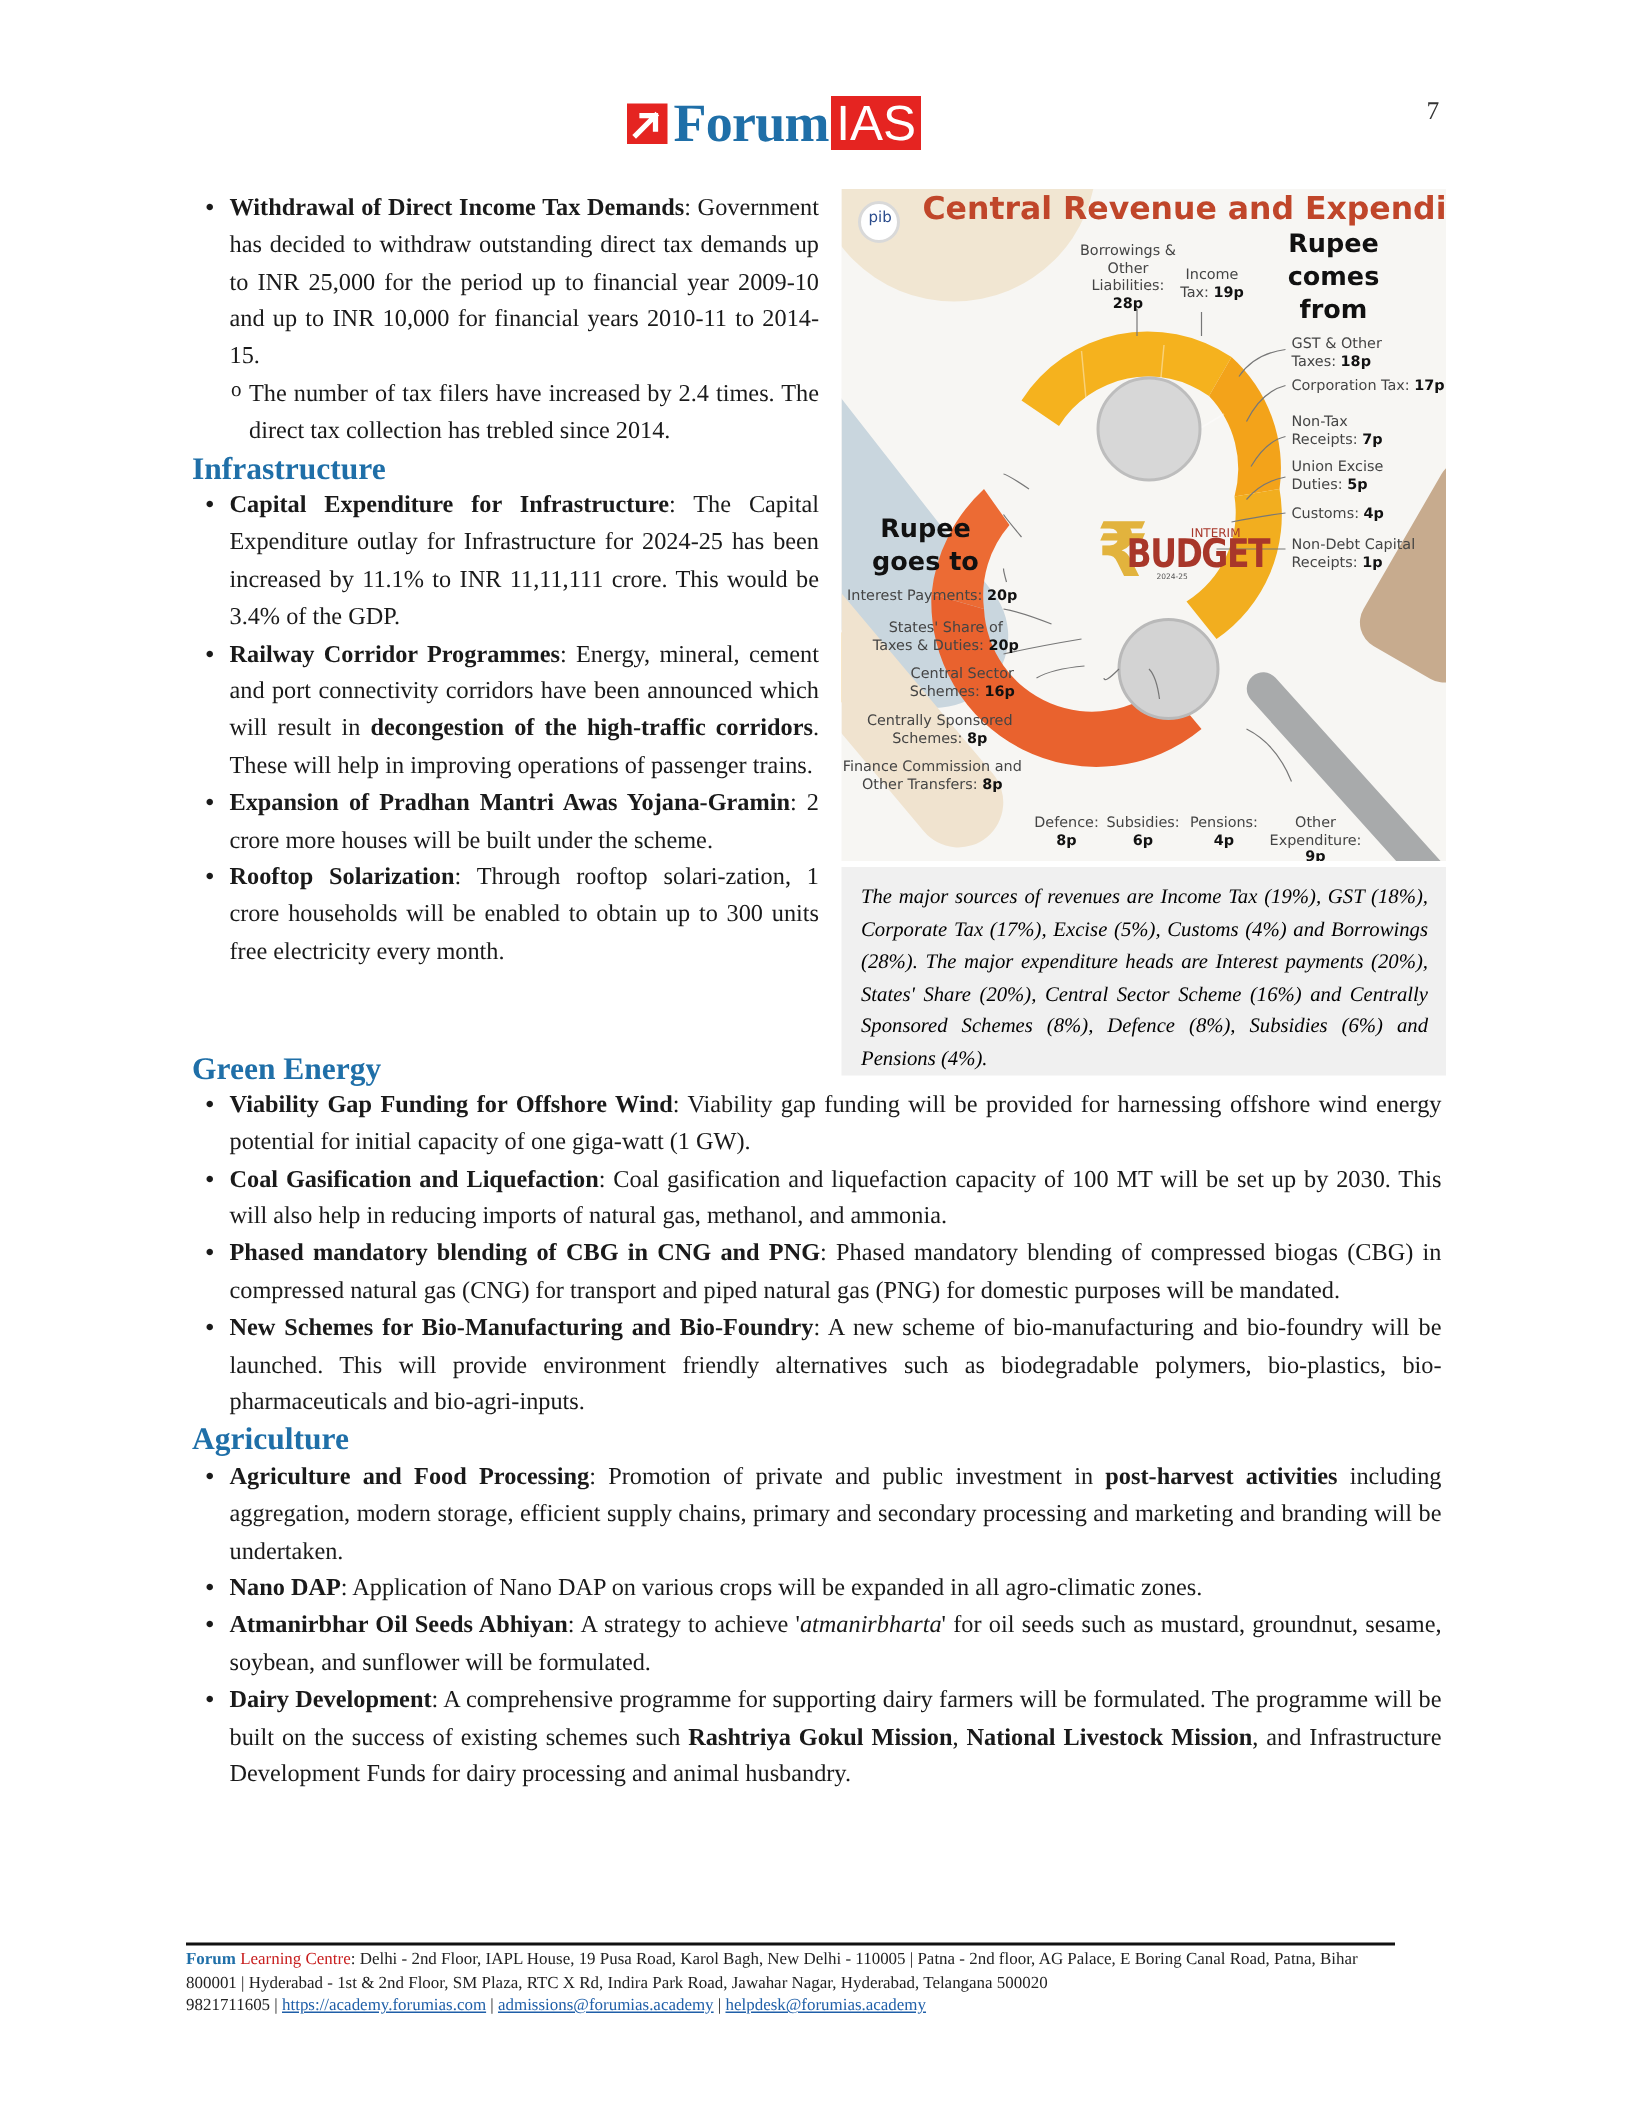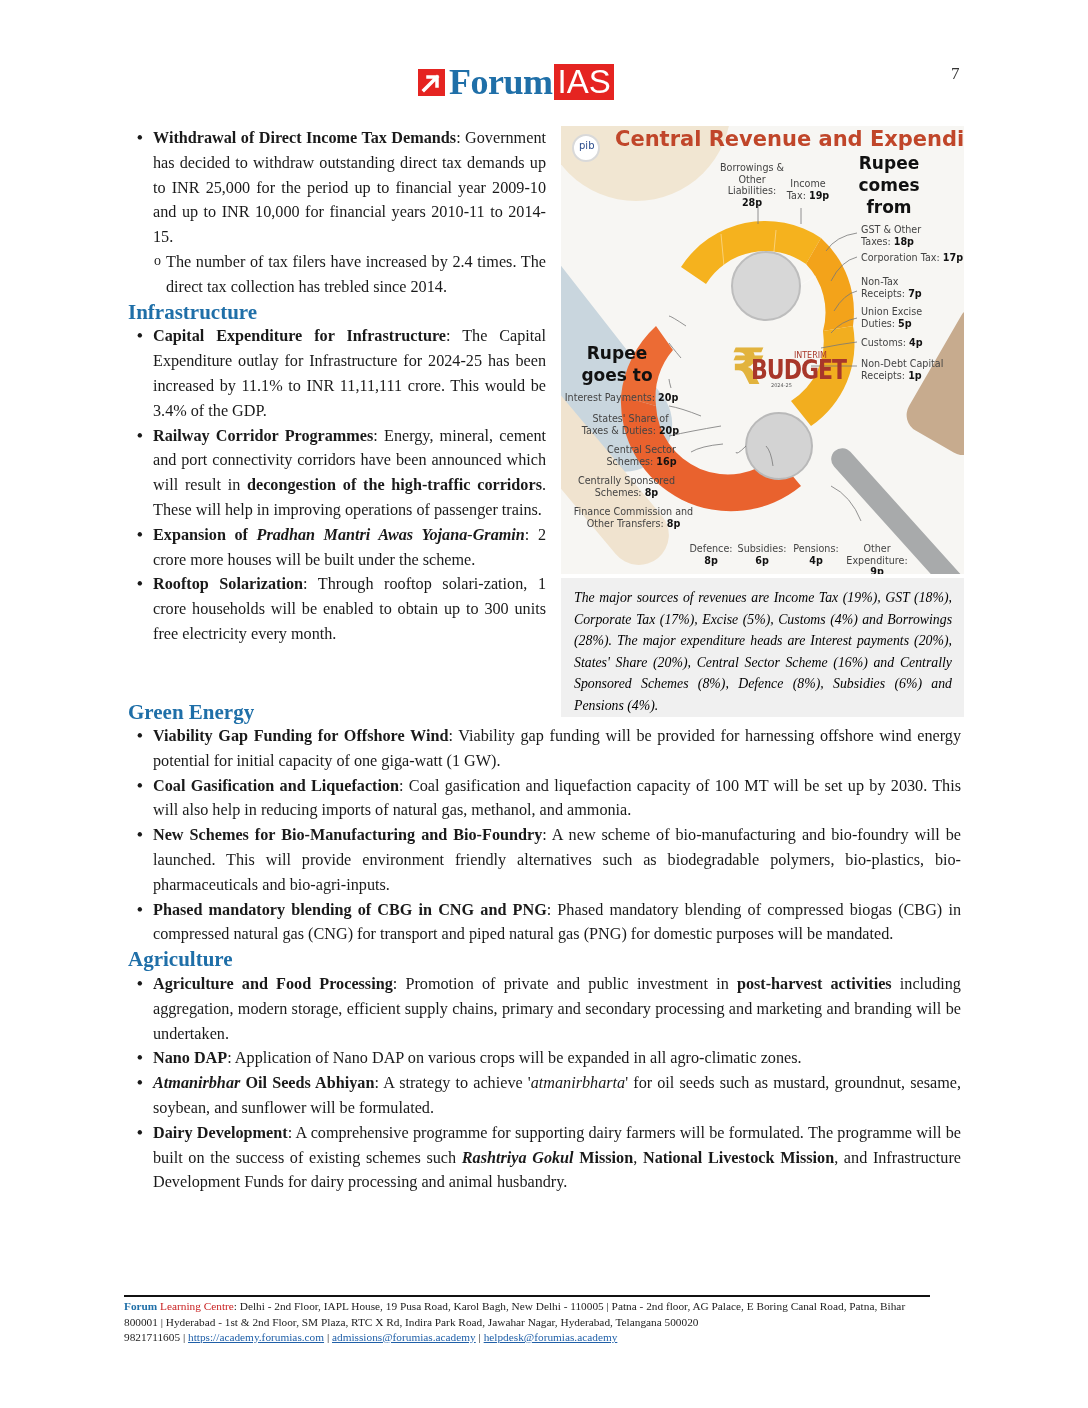--- a/index.html
+++ b/index.html
@@ -8,21 +8,21 @@
 
   .header-logo { position: absolute; left: 418px; top: 64px; height: 36px; display: flex; align-items: center; }
   .logo-arrow { width: 27px; height: 27px; background: #e52421; position: relative; margin-right: 4px; }
   .logo-arrow svg { position: absolute; left: 0; top: 0; }
   .logo-forum { font-family: "Liberation Serif", serif; font-weight: bold; font-size: 36px; color: #1f6fa8; letter-spacing: -0.5px; line-height: 36px; }
   .logo-ias { background: #e52421; color: #fff; font-family: "Liberation Sans", sans-serif; font-size: 33px; line-height: 36px; padding: 0 3px; height: 36px; margin-left: 2px; }
   .page-number { position: absolute; left: 951px; top: 64px; font-size: 17px; color: #333; }
 
   .para { font-size: 16.2px; line-height: 24.8px; text-align: justify; }
   .bold { font-weight: bold; }
-  .bi { font-weight: bold; font-style: italic; }
+  .bi { font-weight: bold; }
   .it { font-style: italic; }
 
   .left-col { position: absolute; left: 128px; top: 126px; width: 418px; }
   .full-col { position: absolute; left: 128px; top: 724px; width: 833px; }
 
   .bullet { position: relative; padding-left: 25px; }
   .bullet::before { content: "•"; position: absolute; left: 9px; top: 0; font-weight: bold; }
   .subbullet { position: relative; padding-left: 38px; }
   .subbullet::before { content: "o"; position: absolute; left: 26px; top: -1px; font-size: 14px; }
 
@@ -155,44 +155,44 @@
   <div class="ig-lbl" style="left:300px;top:126px;width:110px;"><span>Corporation Tax:</span> <b>17p</b></div>
   <div class="ig-lbl" style="left:300px;top:150px;width:70px;"><span>Non-Tax Receipts:</span> <b>7p</b></div>
   <div class="ig-lbl" style="left:300px;top:180px;width:70px;"><span>Union Excise Duties:</span> <b>5p</b></div>
   <div class="ig-lbl" style="left:300px;top:211px;width:90px;"><span>Customs:</span> <b>4p</b></div>
   <div class="ig-lbl" style="left:300px;top:232px;width:95px;"><span>Non-Debt Capital Receipts:</span> <b>1p</b></div>
 
   <div class="ig-lbl r" style="left:0px;top:266px;width:121px;"><span>Interest Payments:</span> <b>20p</b></div>
   <div class="ig-lbl r" style="left:18px;top:287px;width:103px;"><span>States' Share of Taxes &amp; Duties:</span> <b>20p</b></div>
   <div class="ig-lbl r" style="left:40px;top:318px;width:81px;"><span>Central Sector Schemes:</span> <b>16p</b></div>
   <div class="ig-lbl r" style="left:10px;top:349px;width:111px;"><span>Centrally Sponsored Schemes:</span> <b>8p</b></div>
-  <div class="ig-lbl r" style="left:12px;top:380px;width:121px;"><span>Finance Commission and Other Transfers:</span> <b>8p</b></div>
+  <div class="ig-lbl r" style="left:0px;top:380px;width:121px;"><span>Finance Commission and Other Transfers:</span> <b>8p</b></div>
   <div class="ig-lbl c" style="left:124px;top:417px;width:52px;"><span>Defence:</span><br><b>8p</b></div>
   <div class="ig-lbl c" style="left:176px;top:417px;width:50px;"><span>Subsidies:</span><br><b>6p</b></div>
   <div class="ig-lbl c" style="left:230px;top:417px;width:50px;"><span>Pensions:</span><br><b>4p</b></div>
   <div class="ig-lbl c" style="left:282px;top:417px;width:68px;"><span>Other Expenditure:</span><br><b>9p</b></div>
 </div>
 
 <div class="caption">The major sources of revenues are Income Tax (19%), GST (18%), Corporate Tax (17%), Excise (5%), Customs (4%) and Borrowings (28%). The major expenditure heads are Interest payments (20%), States' Share (20%), Central Sector Scheme (16%) and Centrally Sponsored Schemes (8%), Defence (8%), Subsidies (6%) and Pensions (4%).</div>
 
 <div class="left-col" style="top:700px;">
   <div class="section-heading">Green Energy</div>
 </div>
 <div class="full-col">
   <div class="para bullet">
     <span class="bold">Viability Gap Funding for Offshore Wind</span><span>: Viability gap funding will be provided for harnessing offshore wind energy potential for initial capacity of one giga-watt (1 GW).</span>
   </div>
   <div class="para bullet">
     <span class="bold">Coal Gasification and Liquefaction</span><span>: Coal gasification and liquefaction capacity of 100 MT will be set up by 2030. This will also help in reducing imports of natural gas, methanol, and ammonia.</span>
   </div>
   <div class="para bullet">
+    <span class="bold">Phased mandatory blending of CBG in CNG and PNG</span><span>: Phased mandatory blending of compressed biogas (CBG) in compressed natural gas (CNG) for transport and piped natural gas (PNG) for domestic purposes will be mandated.</span>
+  </div>
+  <div class="para bullet">
     <span class="bold">New Schemes for Bio-Manufacturing and Bio-Foundry</span><span>: A new scheme of bio-manufacturing and bio-foundry will be launched. This will provide environment friendly alternatives such as biodegradable polymers, bio-plastics, bio-pharmaceuticals and bio-agri-inputs.</span>
-  </div>
-  <div class="para bullet">
-    <span class="bold">Phased mandatory blending of CBG in CNG and PNG</span><span>: Phased mandatory blending of compressed biogas (CBG) in compressed natural gas (CNG) for transport and piped natural gas (PNG) for domestic purposes will be mandated.</span>
   </div>
   <div class="section-heading">Agriculture</div>
   <div class="para bullet">
     <span class="bold">Agriculture and Food Processing</span><span>: Promotion of private and public investment in </span><span class="bold">post-harvest activities</span><span> including aggregation, modern storage, efficient supply chains, primary and secondary processing and marketing and branding will be undertaken.</span>
   </div>
   <div class="para bullet">
     <span class="bold">Nano DAP</span><span>: Application of Nano DAP on various crops will be expanded in all agro-climatic zones.</span>
   </div>
   <div class="para bullet">
     <span class="bi">Atmanirbhar</span><span class="bold"> Oil Seeds Abhiyan</span><span>: A strategy to achieve '</span><span class="it">atmanirbharta</span><span>' for oil seeds such as mustard, groundnut, sesame, soybean, and sunflower will be formulated.</span>

